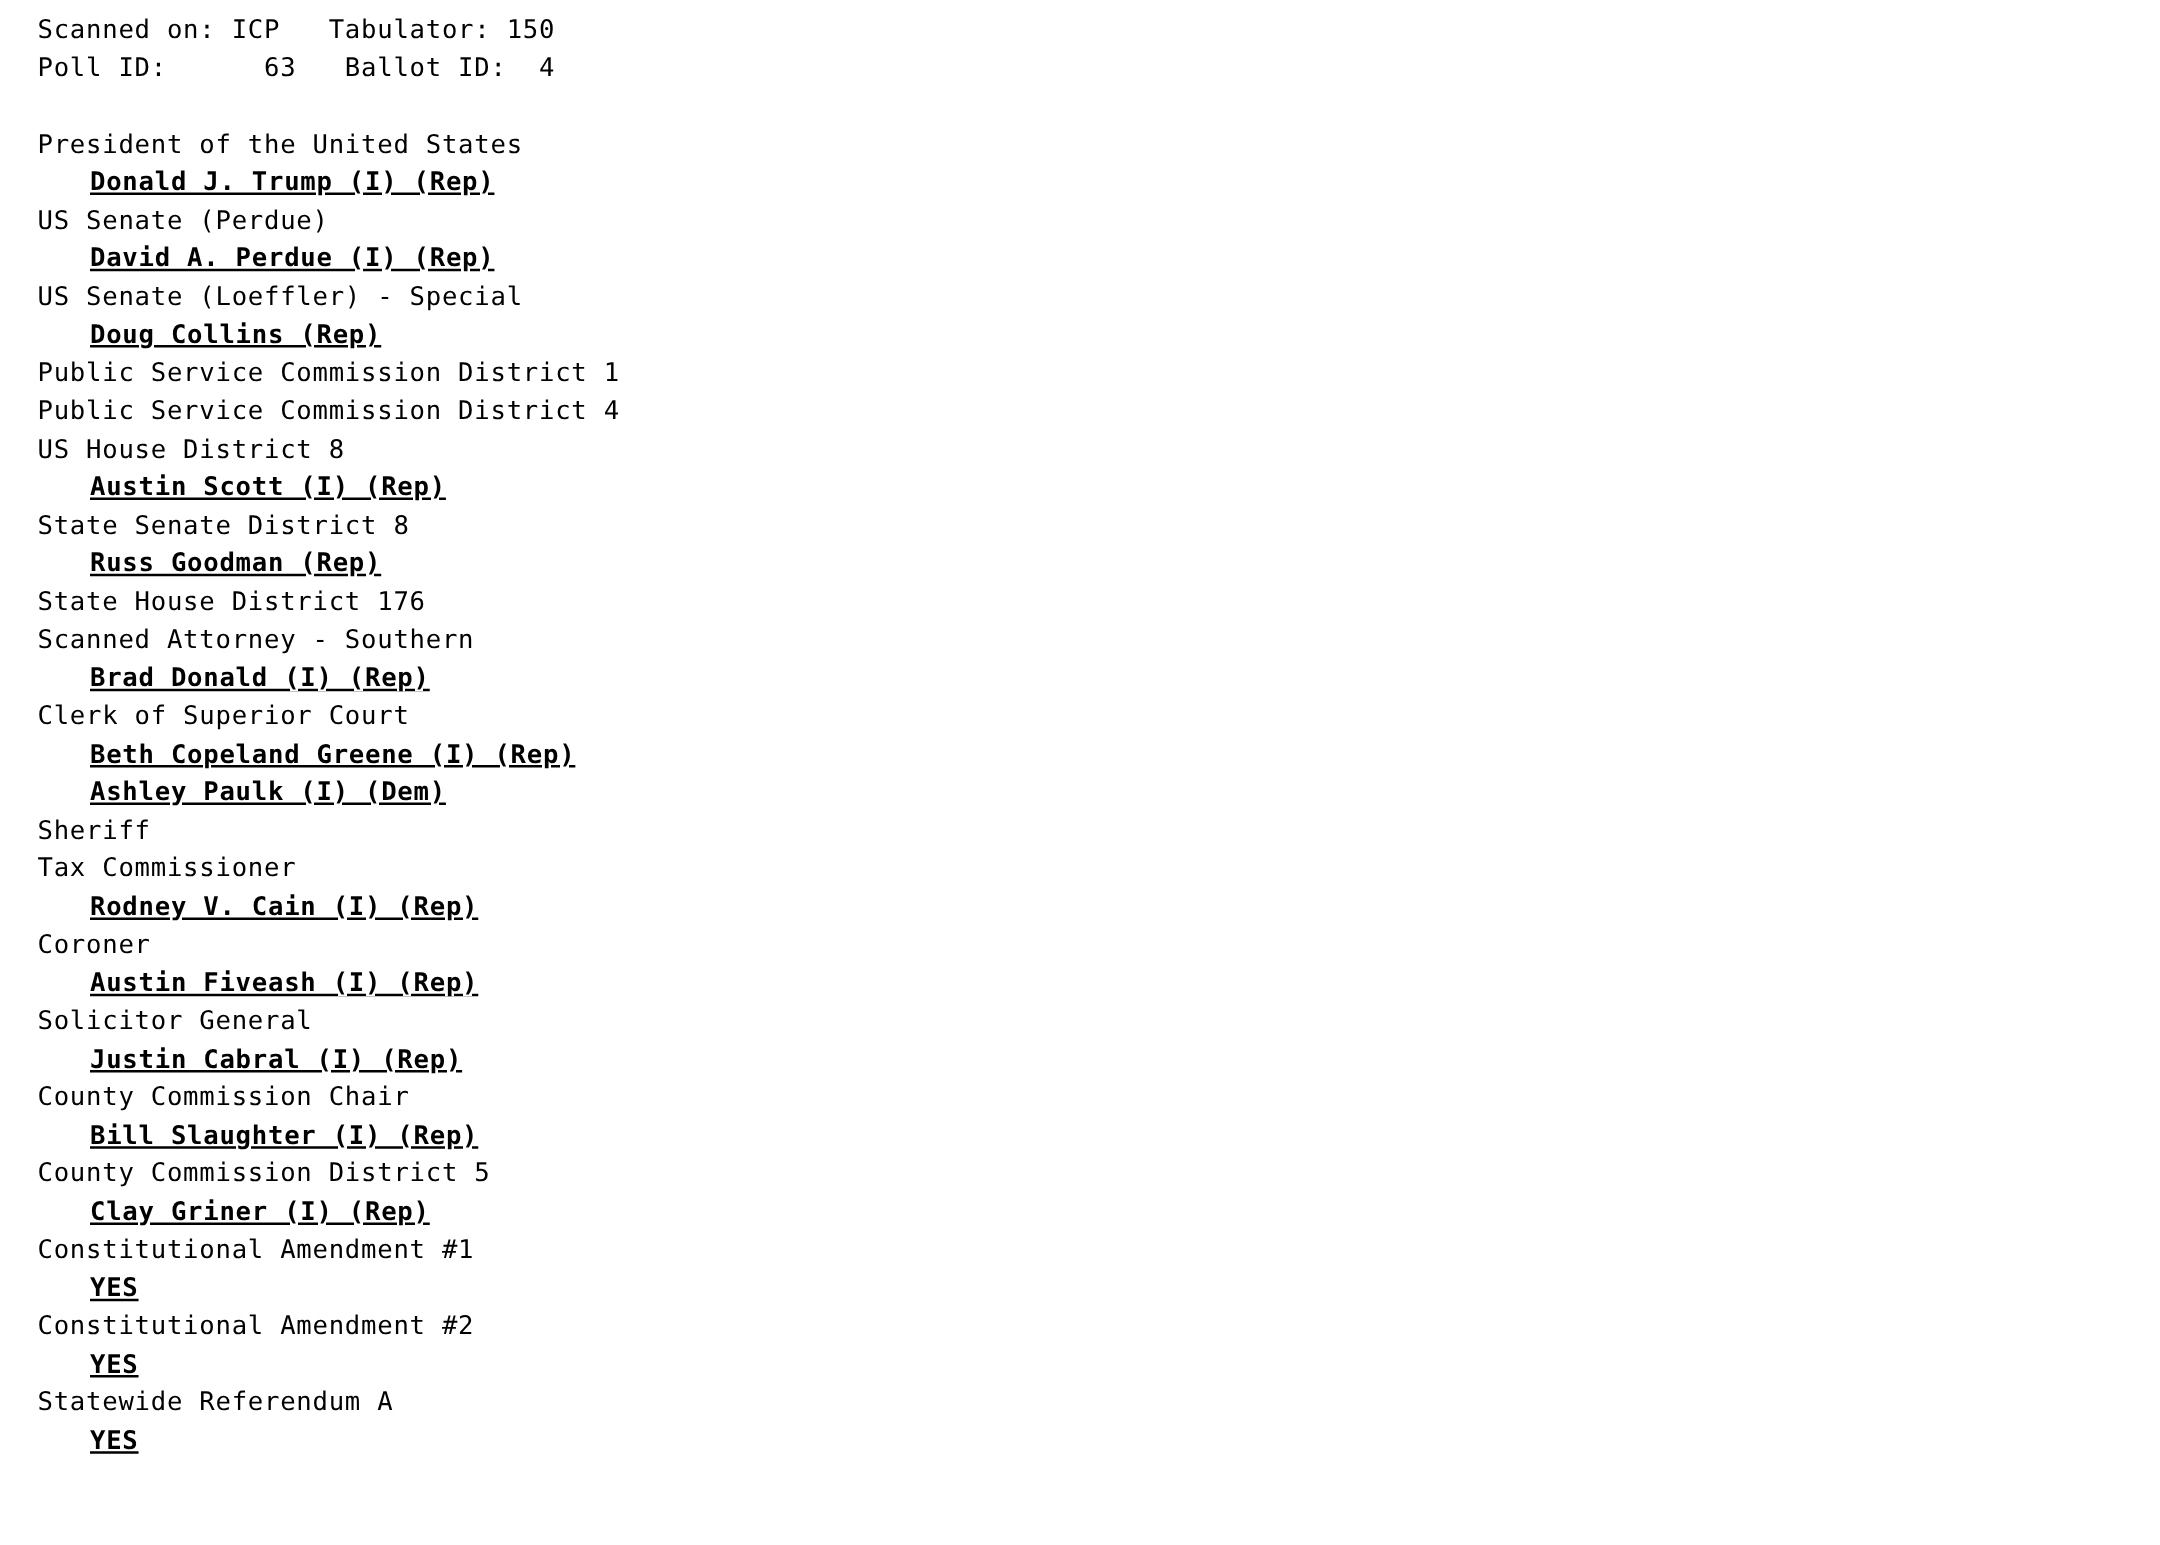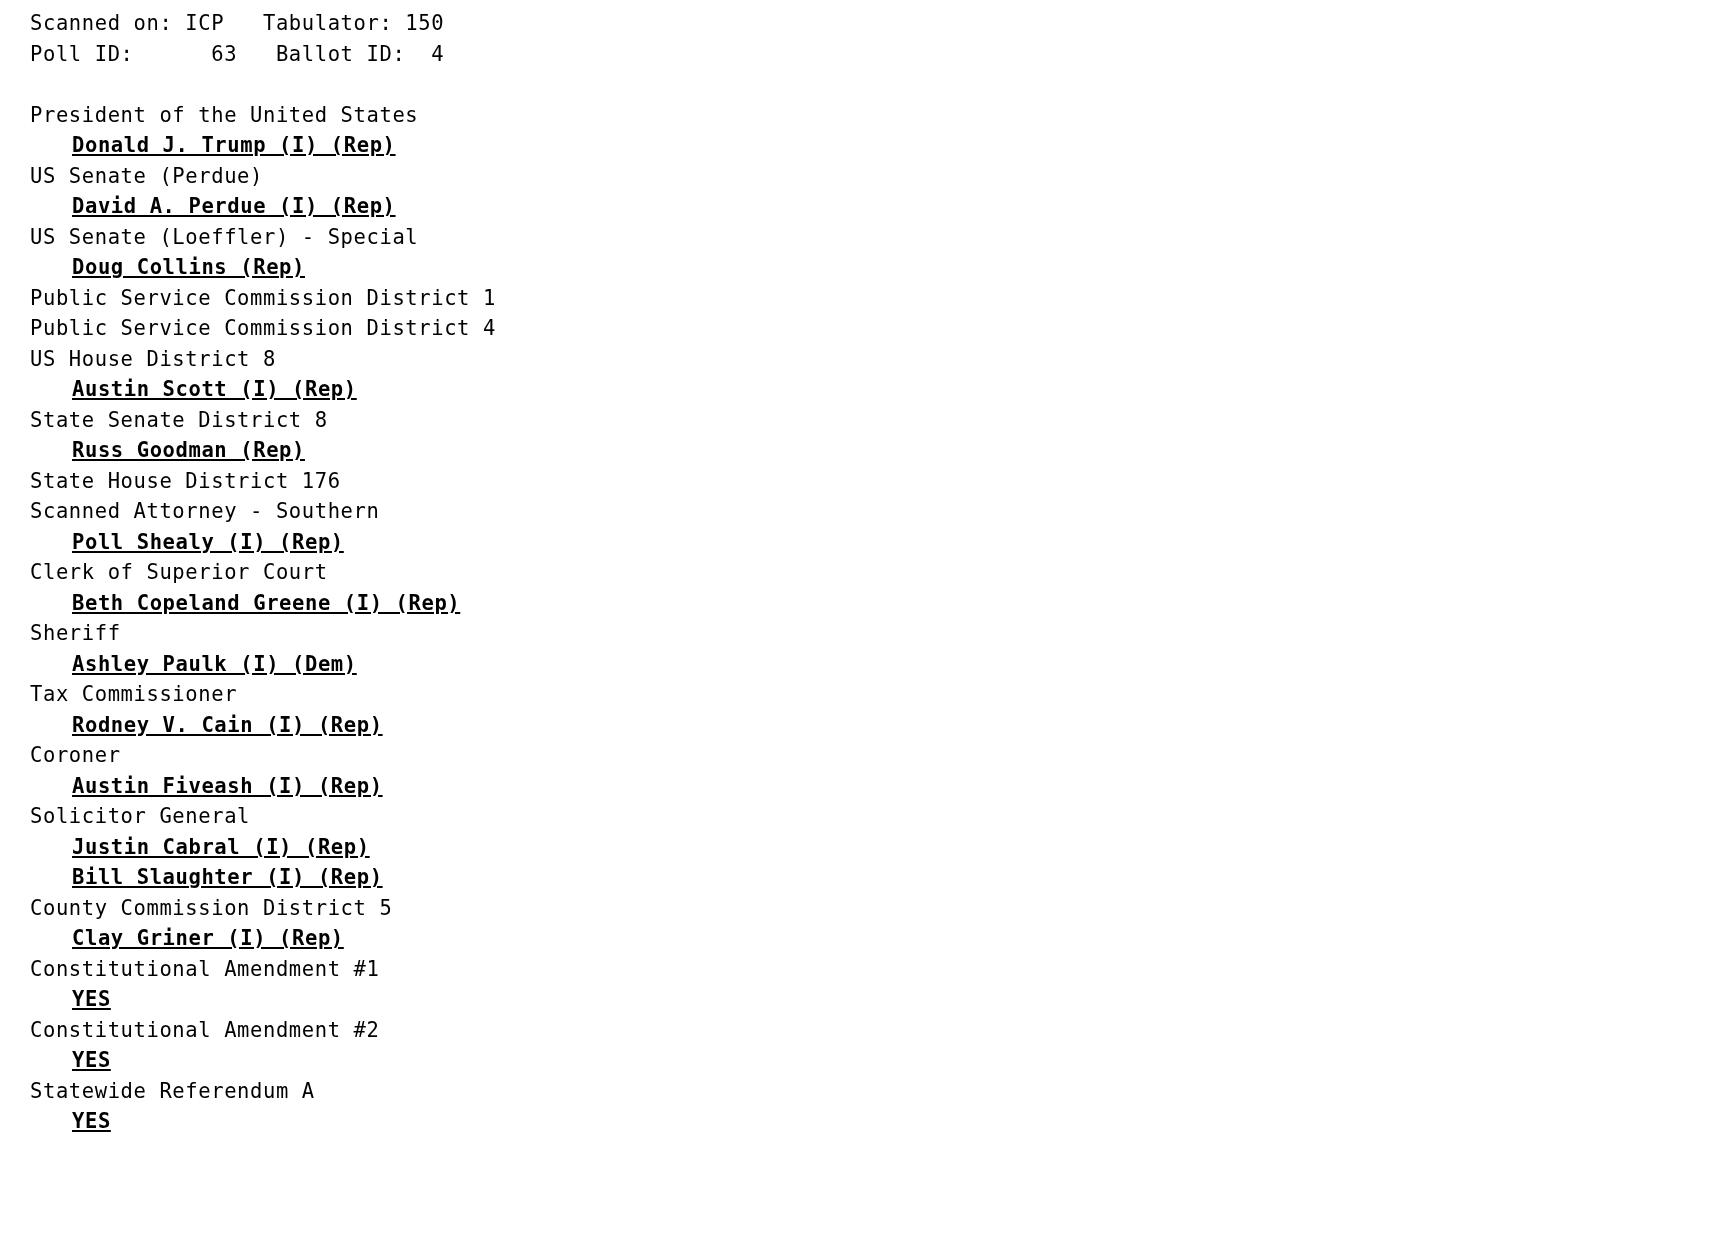--- a/index.html
+++ b/index.html
@@ -55,31 +55,32 @@
       <div class="line contest">US Senate (Loeffler) - Special</div>
       <div class="line choice">Doug Collins (Rep)</div>
       <div class="line contest">Public Service Commission District 1</div>
       <div class="line contest">Public Service Commission District 4</div>
       <div class="line contest">US House District 8</div>
       <div class="line choice">Austin Scott (I) (Rep)</div>
       <div class="line contest">State Senate District 8</div>
       <div class="line choice">Russ Goodman (Rep)</div>
       <div class="line contest">State House District 176</div>
       <div class="line contest">Scanned Attorney - Southern</div>
-      <div class="line choice">Poll Shealy (I) (Rep)</div>
+      <div class="line choice">Brad Donald (I) (Rep)</div>
       <div class="line contest">Clerk of Superior Court</div>
       <div class="line choice">Beth Copeland Greene (I) (Rep)</div>
+      <div class="line choice">Ashley Paulk (I) (Dem)</div>
       <div class="line contest">Sheriff</div>
-      <div class="line choice">Ashley Paulk (I) (Dem)</div>
       <div class="line contest">Tax Commissioner</div>
       <div class="line choice">Rodney V. Cain (I) (Rep)</div>
       <div class="line contest">Coroner</div>
       <div class="line choice">Austin Fiveash (I) (Rep)</div>
       <div class="line contest">Solicitor General</div>
       <div class="line choice">Justin Cabral (I) (Rep)</div>
+      <div class="line contest">County Commission Chair</div>
       <div class="line choice">Bill Slaughter (I) (Rep)</div>
       <div class="line contest">County Commission District 5</div>
       <div class="line choice">Clay Griner (I) (Rep)</div>
       <div class="line contest">Constitutional Amendment #1</div>
       <div class="line choice">YES</div>
       <div class="line contest">Constitutional Amendment #2</div>
       <div class="line choice">YES</div>
       <div class="line contest">Statewide Referendum A</div>
       <div class="line choice">YES</div>
     </div>

